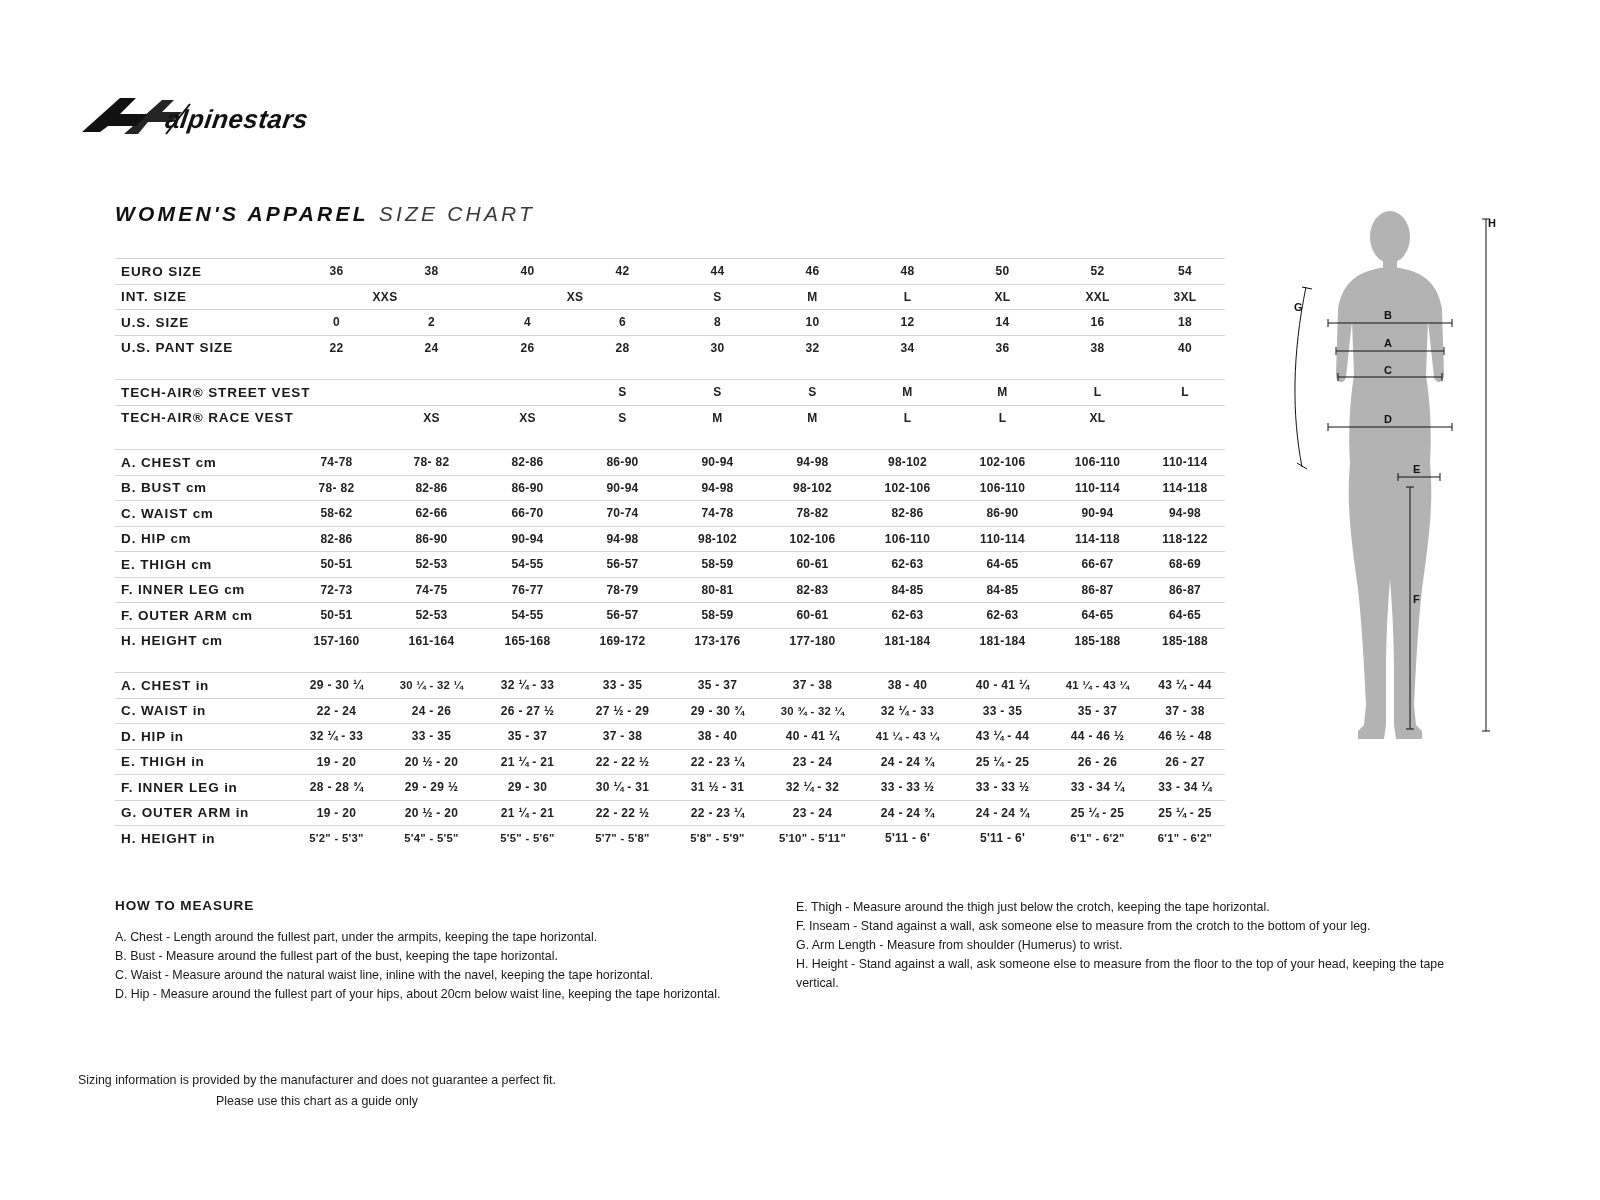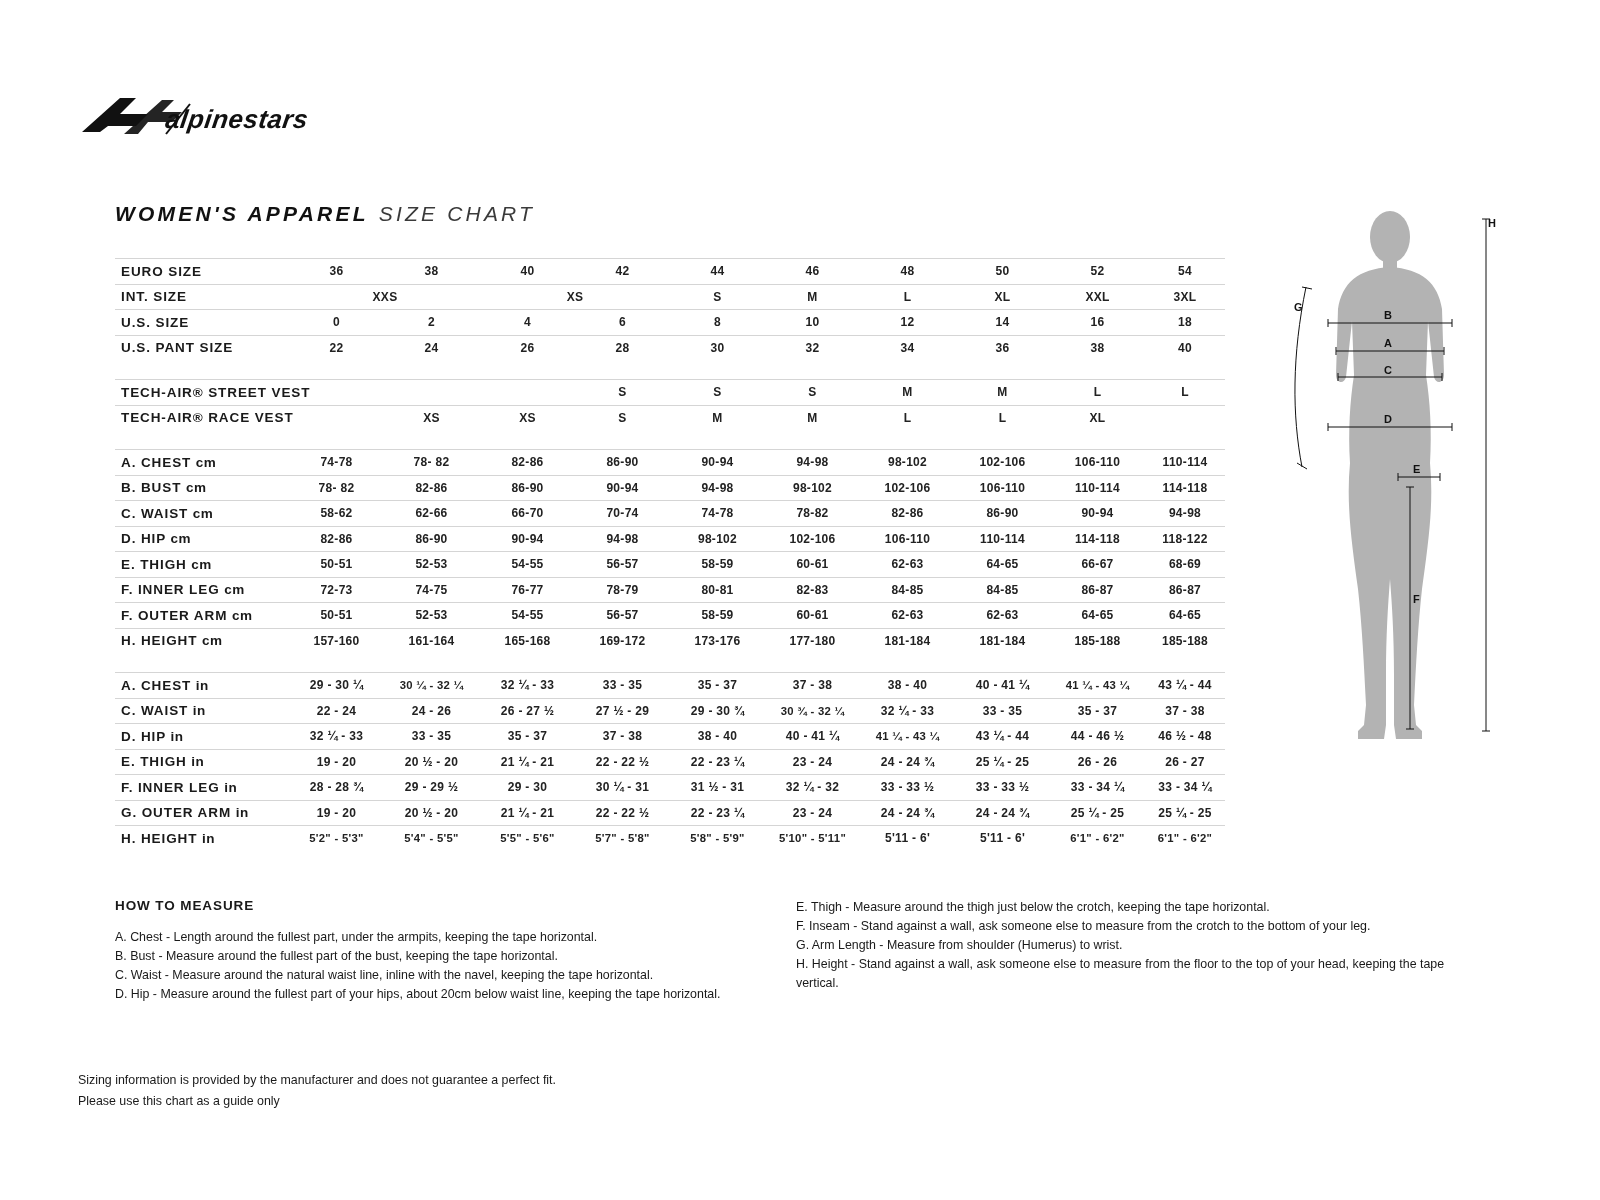--- a/index.html
+++ b/index.html
@@ -147,20 +147,21 @@
   }
   .howto-left div, .howto-right div { white-space: normal; }
 
   .footer {
     position: absolute;
     left: 78px;
     top: 1070px;
     font-size: 12.4px;
     line-height: 21px;
     color: #1a1a1a;
+    text-align: center;
   }
 </style>
 </head>
 <body>
 
 <div class="page">
 
   <div class="logo">
     <svg viewBox="0 0 280 62" width="280" height="62" aria-hidden="true">
       <g fill="#111">

